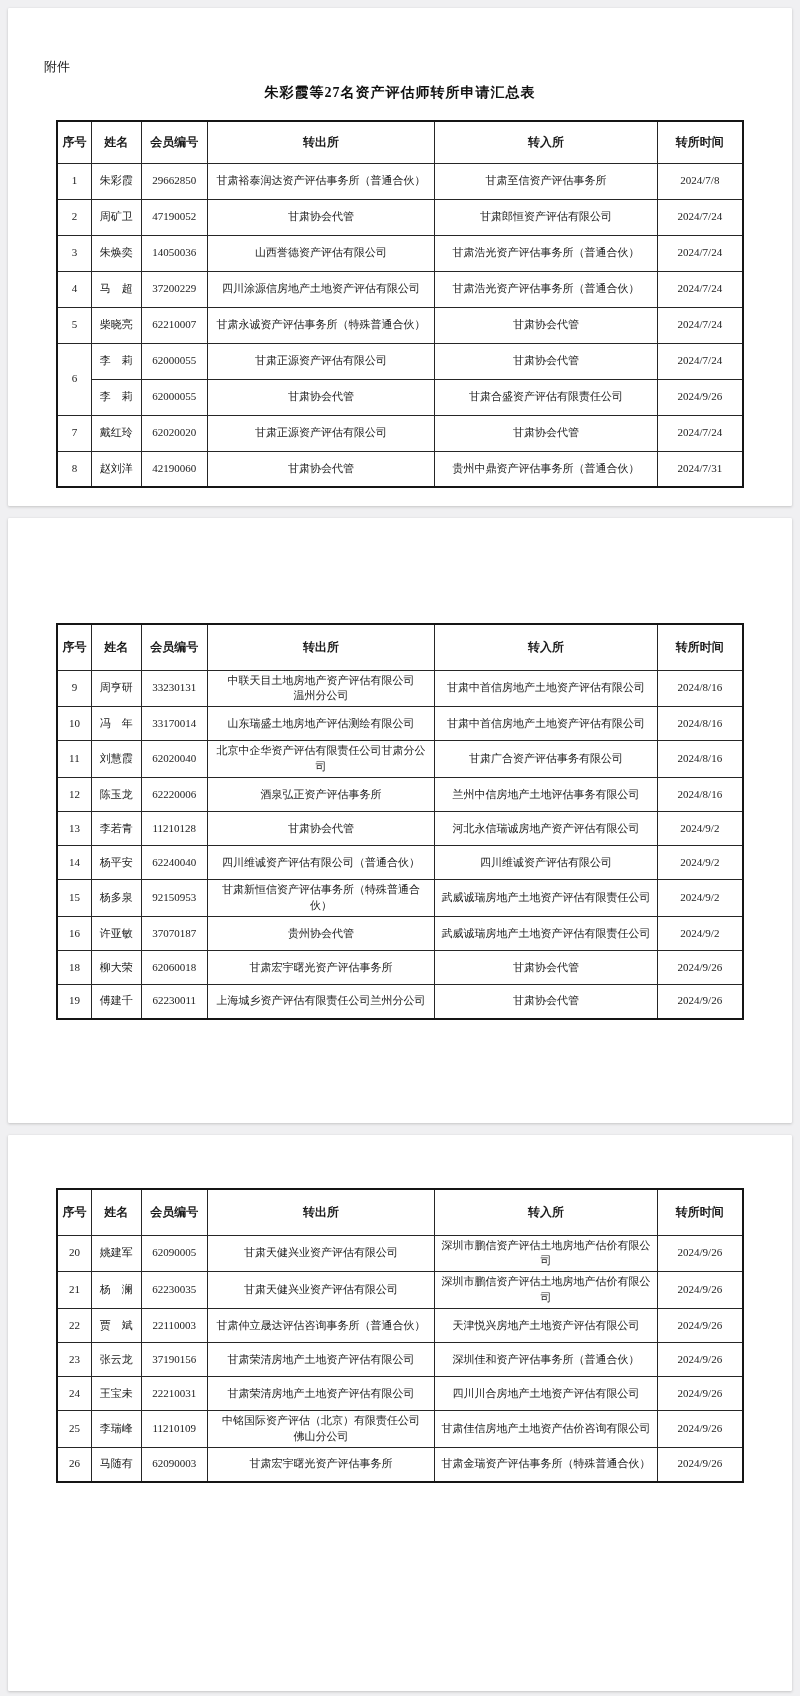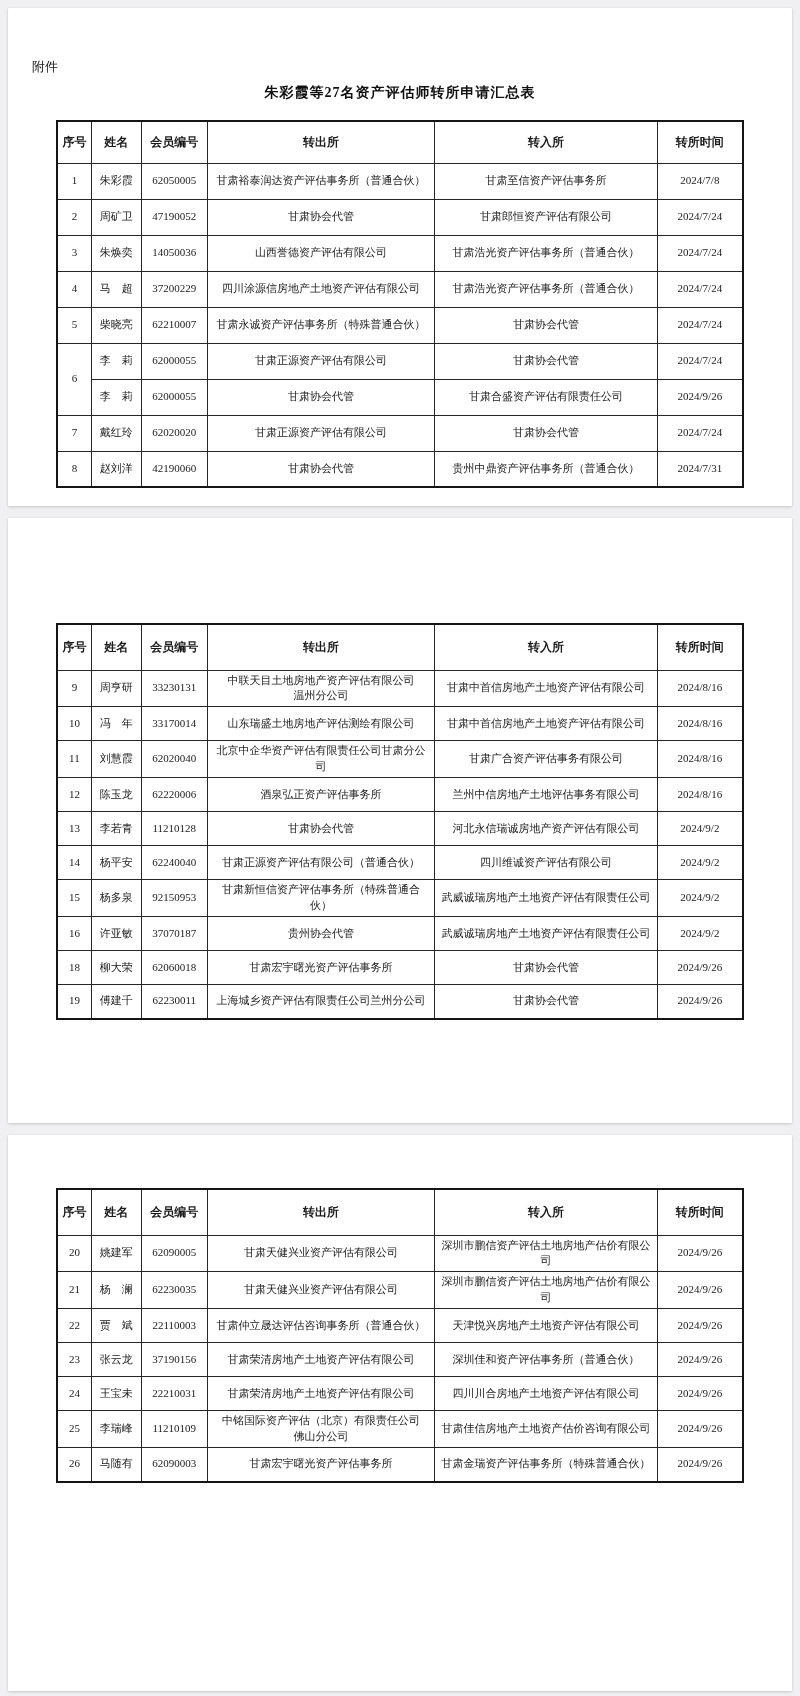--- a/index.html
+++ b/index.html
@@ -15,21 +15,21 @@
     margin:0 8px 12px 8px;
     box-sizing:border-box;
     box-shadow:0 1px 3px rgba(0,0,0,.18), 0 0 1px rgba(0,0,0,.10);
     border-radius:1px;
   }
   .page-1 { height:498px; padding-top:50px; }
   .page-2 { height:605px; padding-top:105px; }
   .page-3 { height:556px; padding-top:53px; margin-bottom:6px; }
   .attachment {
     font-size:13px;
-    padding-left:24px;
+    padding-left:36px;
     color:#1b1b1b;
   }
   .title {
     font-size:14px;
     font-weight:700;
     text-align:center;
     margin:8px 0 18px 0;
     color:#101010;
     letter-spacing:1px;
   }
@@ -88,21 +88,21 @@
             <th>会员编号</th>
             <th>转出所</th>
             <th>转入所</th>
             <th>转所时间</th>
           </tr>
         </thead>
       <tbody>
           <tr>
             <td>1</td>
             <td>朱彩霞</td>
-            <td>62050005</td>
+            <td>29662850</td>
             <td>甘肃裕泰润达资产评估事务所（普通合伙）</td>
             <td>甘肃至信资产评估事务所</td>
             <td>2024/7/8</td>
           </tr>
           <tr>
             <td>2</td>
             <td>周矿卫</td>
             <td>47190052</td>
             <td>甘肃协会代管</td>
             <td>甘肃郎恒资产评估有限公司</td>
@@ -226,21 +226,21 @@
             <td>李若青</td>
             <td>11210128</td>
             <td>甘肃协会代管</td>
             <td>河北永信瑞诚房地产资产评估有限公司</td>
             <td>2024/9/2</td>
           </tr>
           <tr>
             <td>14</td>
             <td>杨平安</td>
             <td>62240040</td>
-            <td>甘肃正源资产评估有限公司（普通合伙）</td>
+            <td>四川维诚资产评估有限公司（普通合伙）</td>
             <td>四川维诚资产评估有限公司</td>
             <td>2024/9/2</td>
           </tr>
           <tr>
             <td>15</td>
             <td>杨多泉</td>
             <td>92150953</td>
             <td>甘肃新恒信资产评估事务所（特殊普通合伙）</td>
             <td>武威诚瑞房地产土地资产评估有限责任公司</td>
             <td>2024/9/2</td>

